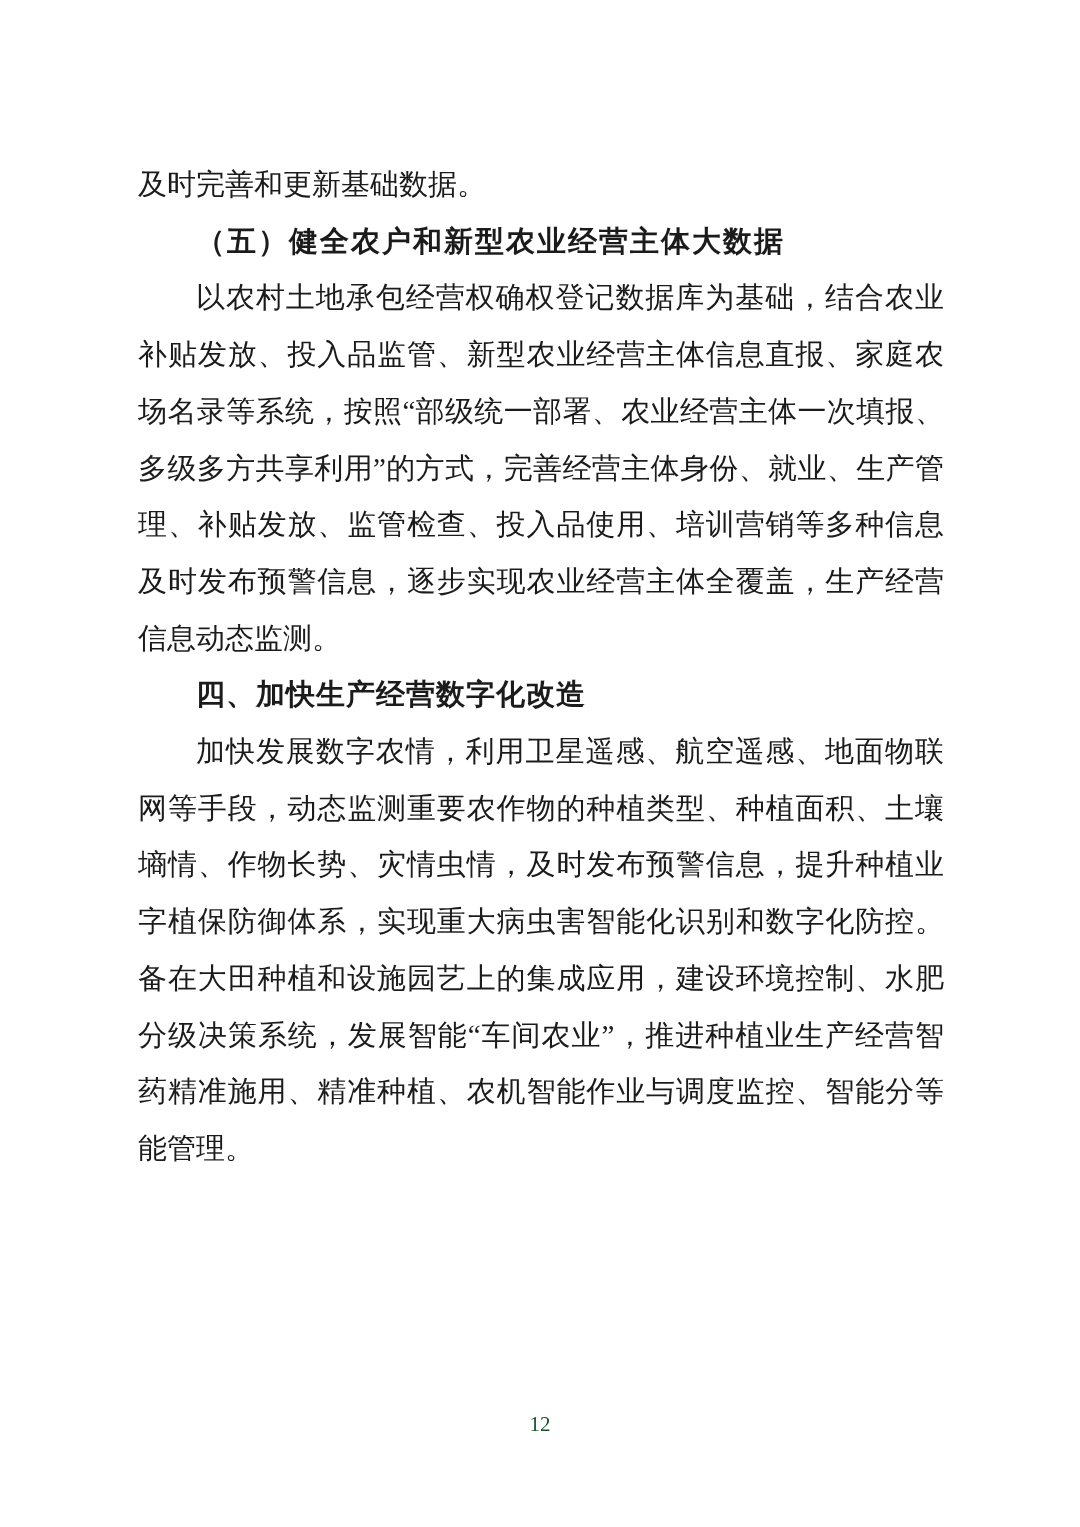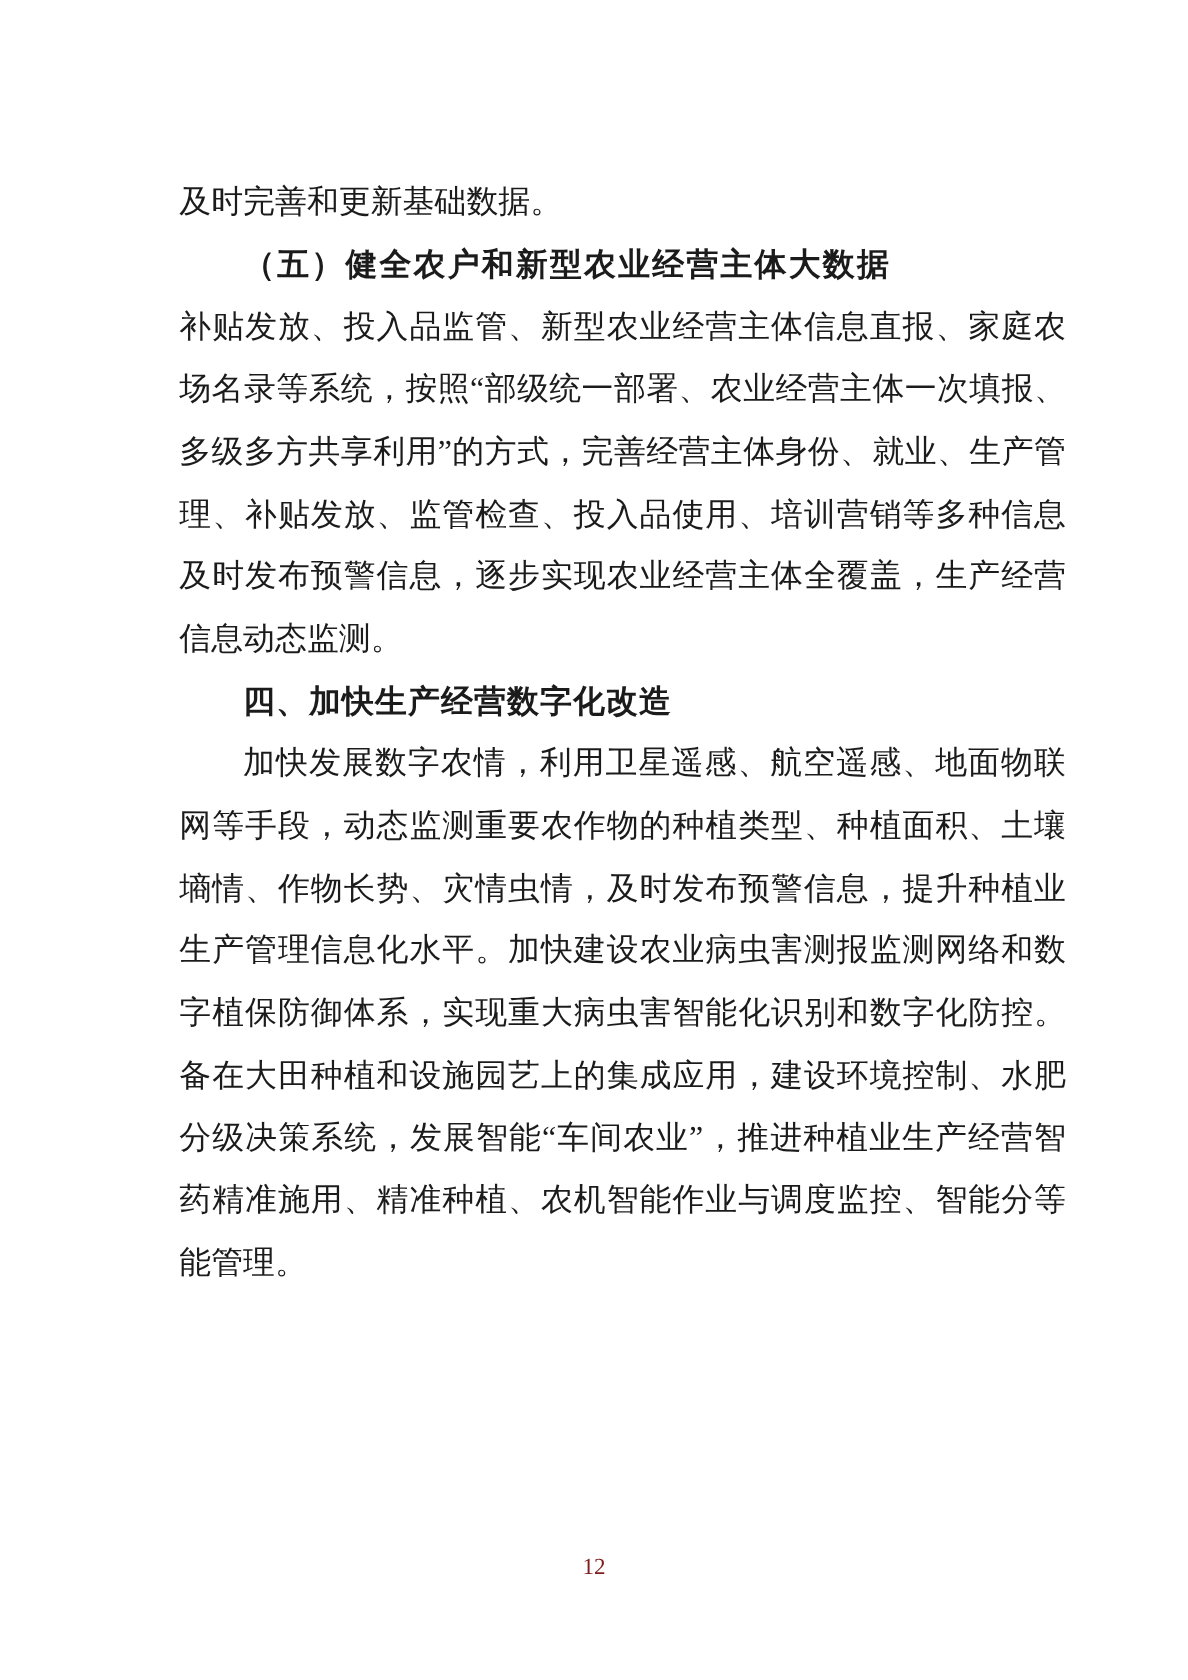--- a/index.html
+++ b/index.html
@@ -19,21 +19,20 @@
   }
   .textblock {
     position: absolute;
     left: 138px;
     top: 156px;
     width: 806px;
     font-size: 29px;
     line-height: 56.7px;
     color: #1b1b1b;
     font-family: "Liberation Serif", "DejaVu Serif", serif;
-    margin-left: 25px;
   }
   .line {
     text-align: justify;
     text-align-last: justify;
     text-justify: inter-ideograph;
   }
   .line.lastline {
     text-align: left;
     text-align-last: left;
   }
@@ -54,42 +53,42 @@
     text-align-last: left;
     font-family: "Liberation Sans", "DejaVu Sans", sans-serif;
   }
   .page-number {
     position: absolute;
     left: 0;
     top: 1412px;
     width: 1080px;
     text-align: center;
     font-size: 21px;
-    color: #7f1d1d;
+    color: #14532d;
     font-family: "Liberation Serif", "DejaVu Serif", serif;
   }
 </style>
 </head>
 <body>
 
 <div class="page">
   <div class="textblock" id="textblock">
       <div class="line lastline">及时完善和更新基础数据。</div>
       <div class="heading-sub">（五）健全农户和新型农业经营主体大数据</div>
+      <div class="line indent">以农村土地承包经营权确权登记数据库为基础，结合农业</div>
       <div class="line">补贴发放、投入品监管、新型农业经营主体信息直报、家庭农</div>
       <div class="line">场名录等系统，按照“部级统一部署、农业经营主体一次填报、</div>
       <div class="line">多级多方共享利用”的方式，完善经营主体身份、就业、生产管</div>
       <div class="line">理、补贴发放、监管检查、投入品使用、培训营销等多种信息</div>
       <div class="line">及时发布预警信息，逐步实现农业经营主体全覆盖，生产经营</div>
       <div class="line lastline">信息动态监测。</div>
       <div class="heading-main">四、加快生产经营数字化改造</div>
       <div class="line indent">加快发展数字农情，利用卫星遥感、航空遥感、地面物联</div>
       <div class="line">网等手段，动态监测重要农作物的种植类型、种植面积、土壤</div>
       <div class="line">墒情、作物长势、灾情虫情，及时发布预警信息，提升种植业</div>
-      <div class="line">生产管理信息化水平。加快建设农业病虫害测报监测网络和数</div>
       <div class="line">字植保防御体系，实现重大病虫害智能化识别和数字化防控。</div>
       <div class="line">备在大田种植和设施园艺上的集成应用，建设环境控制、水肥</div>
       <div class="line">分级决策系统，发展智能“车间农业”，推进种植业生产经营智</div>
       <div class="line">药精准施用、精准种植、农机智能作业与调度监控、智能分等</div>
       <div class="line lastline">能管理。</div>
     </div>
   <div class="page-number">12</div>
 </div>
 
 </body></html>

